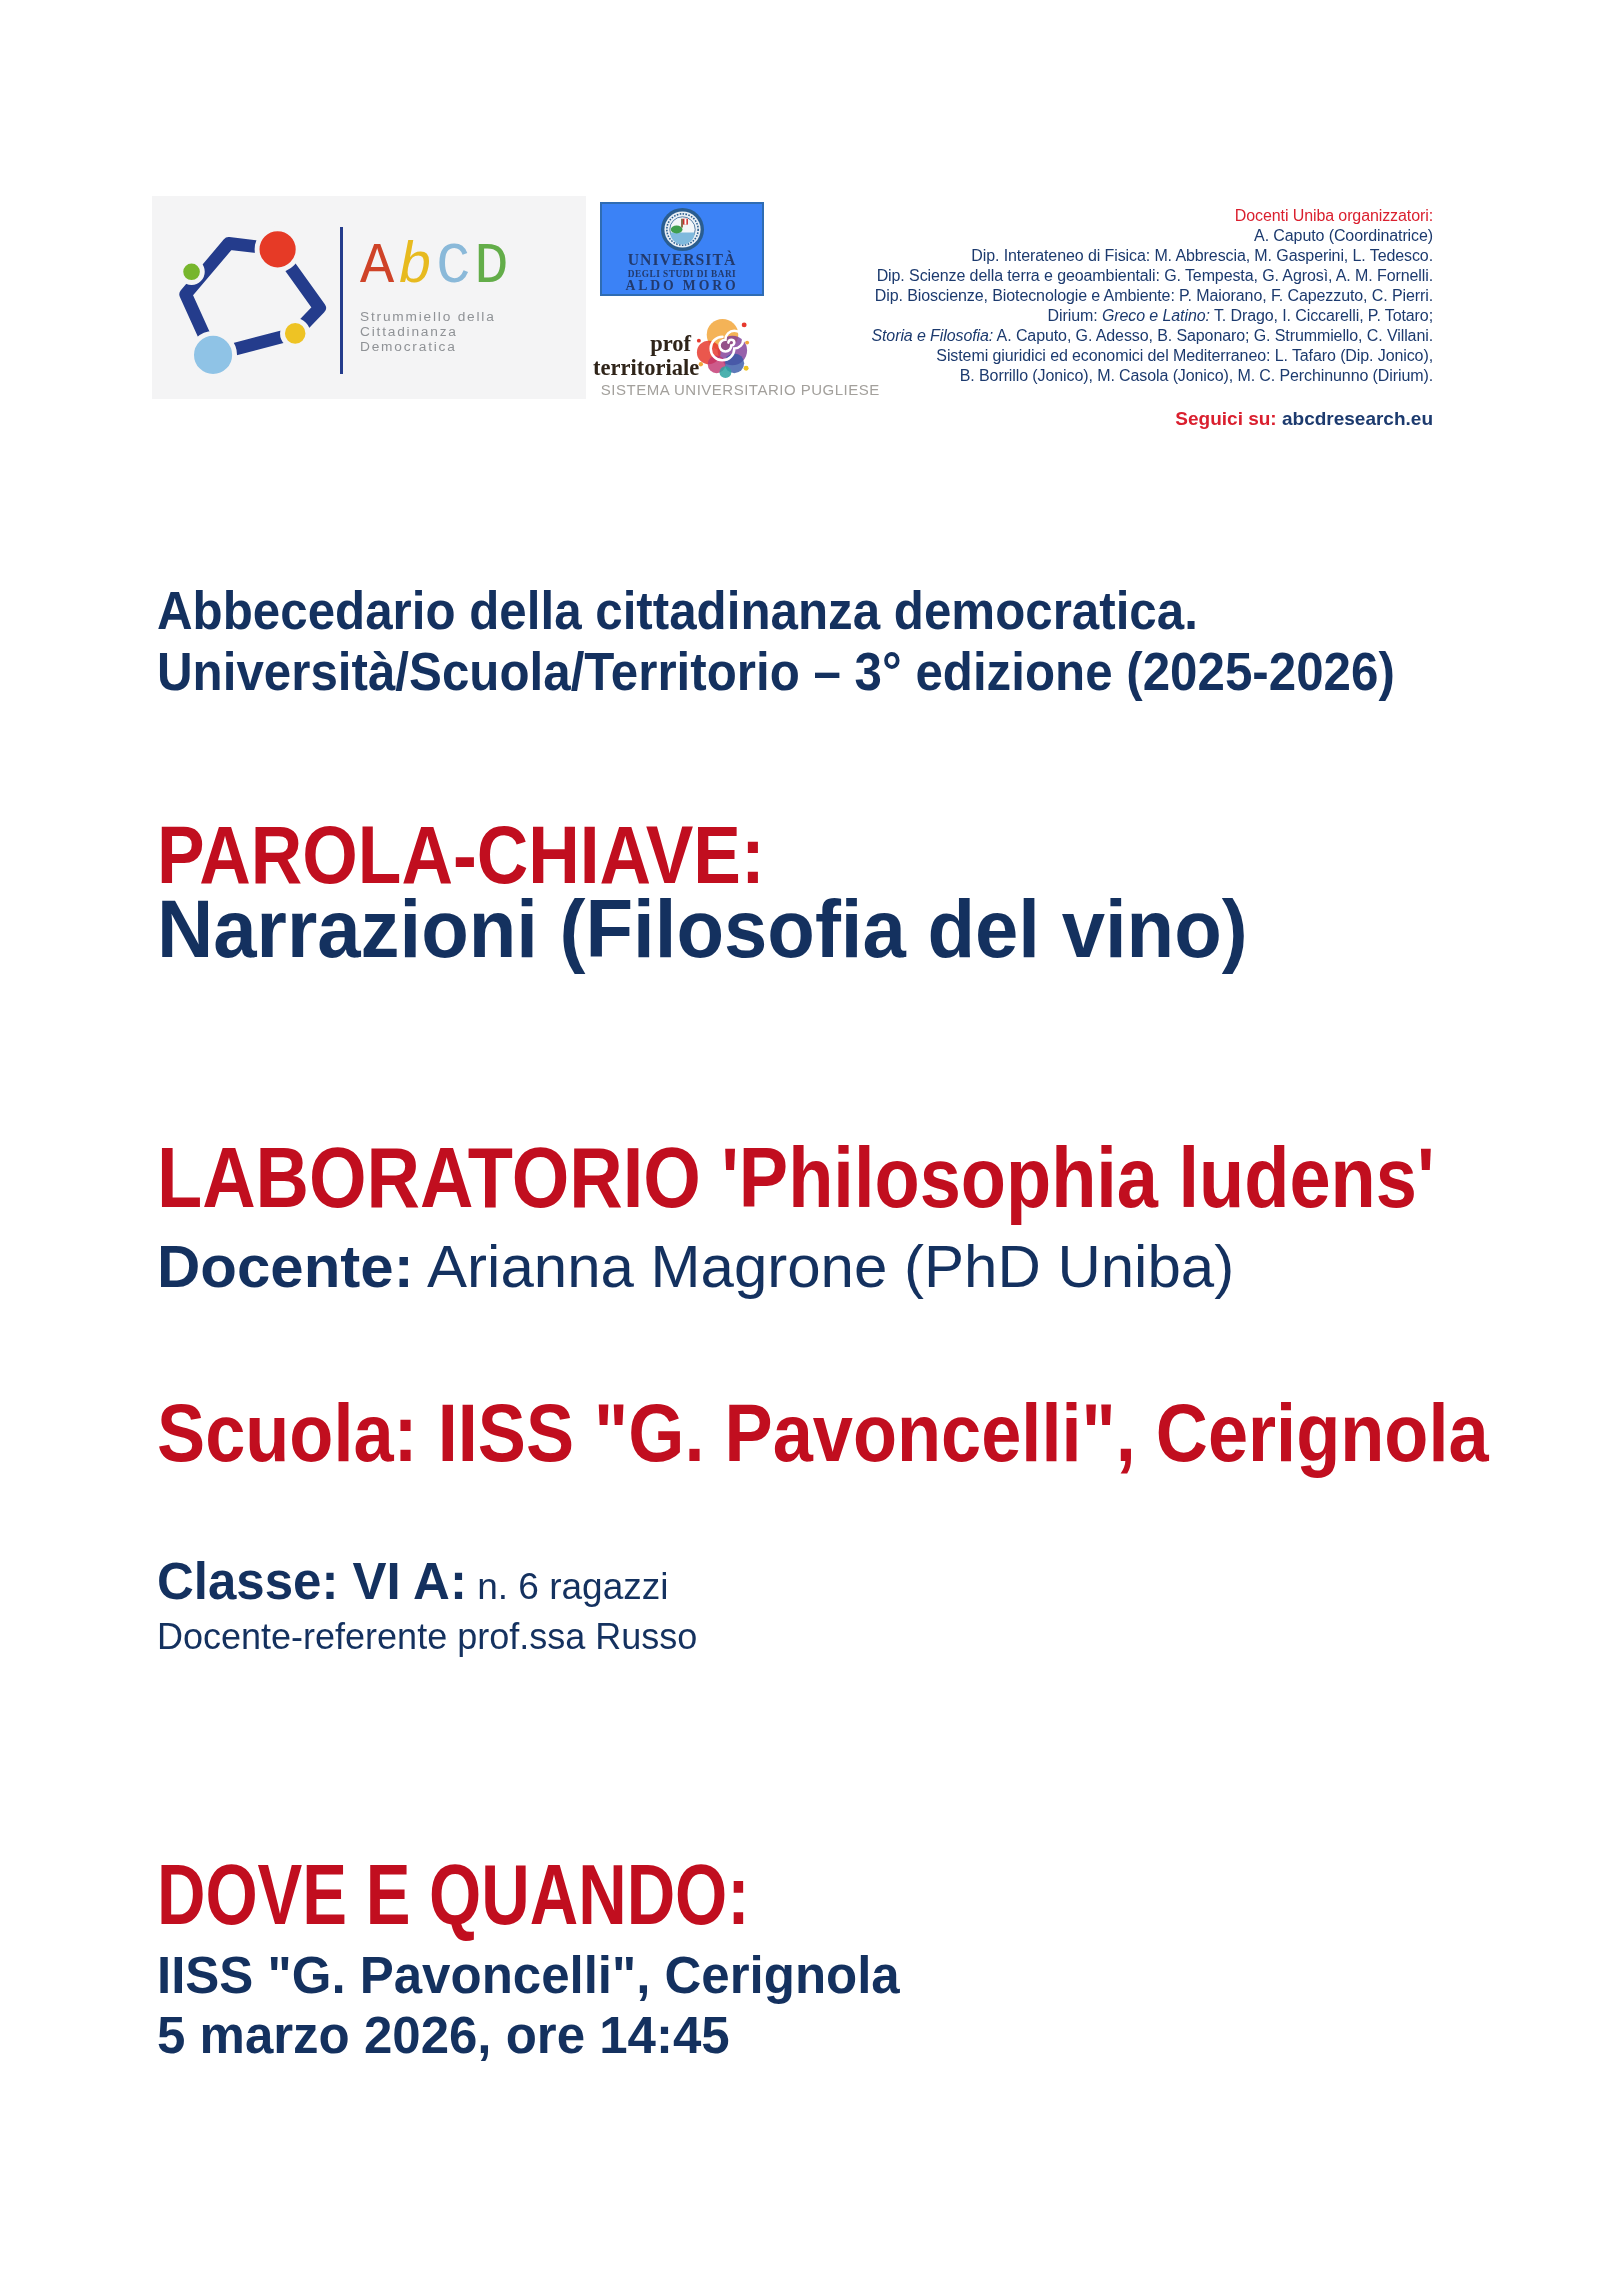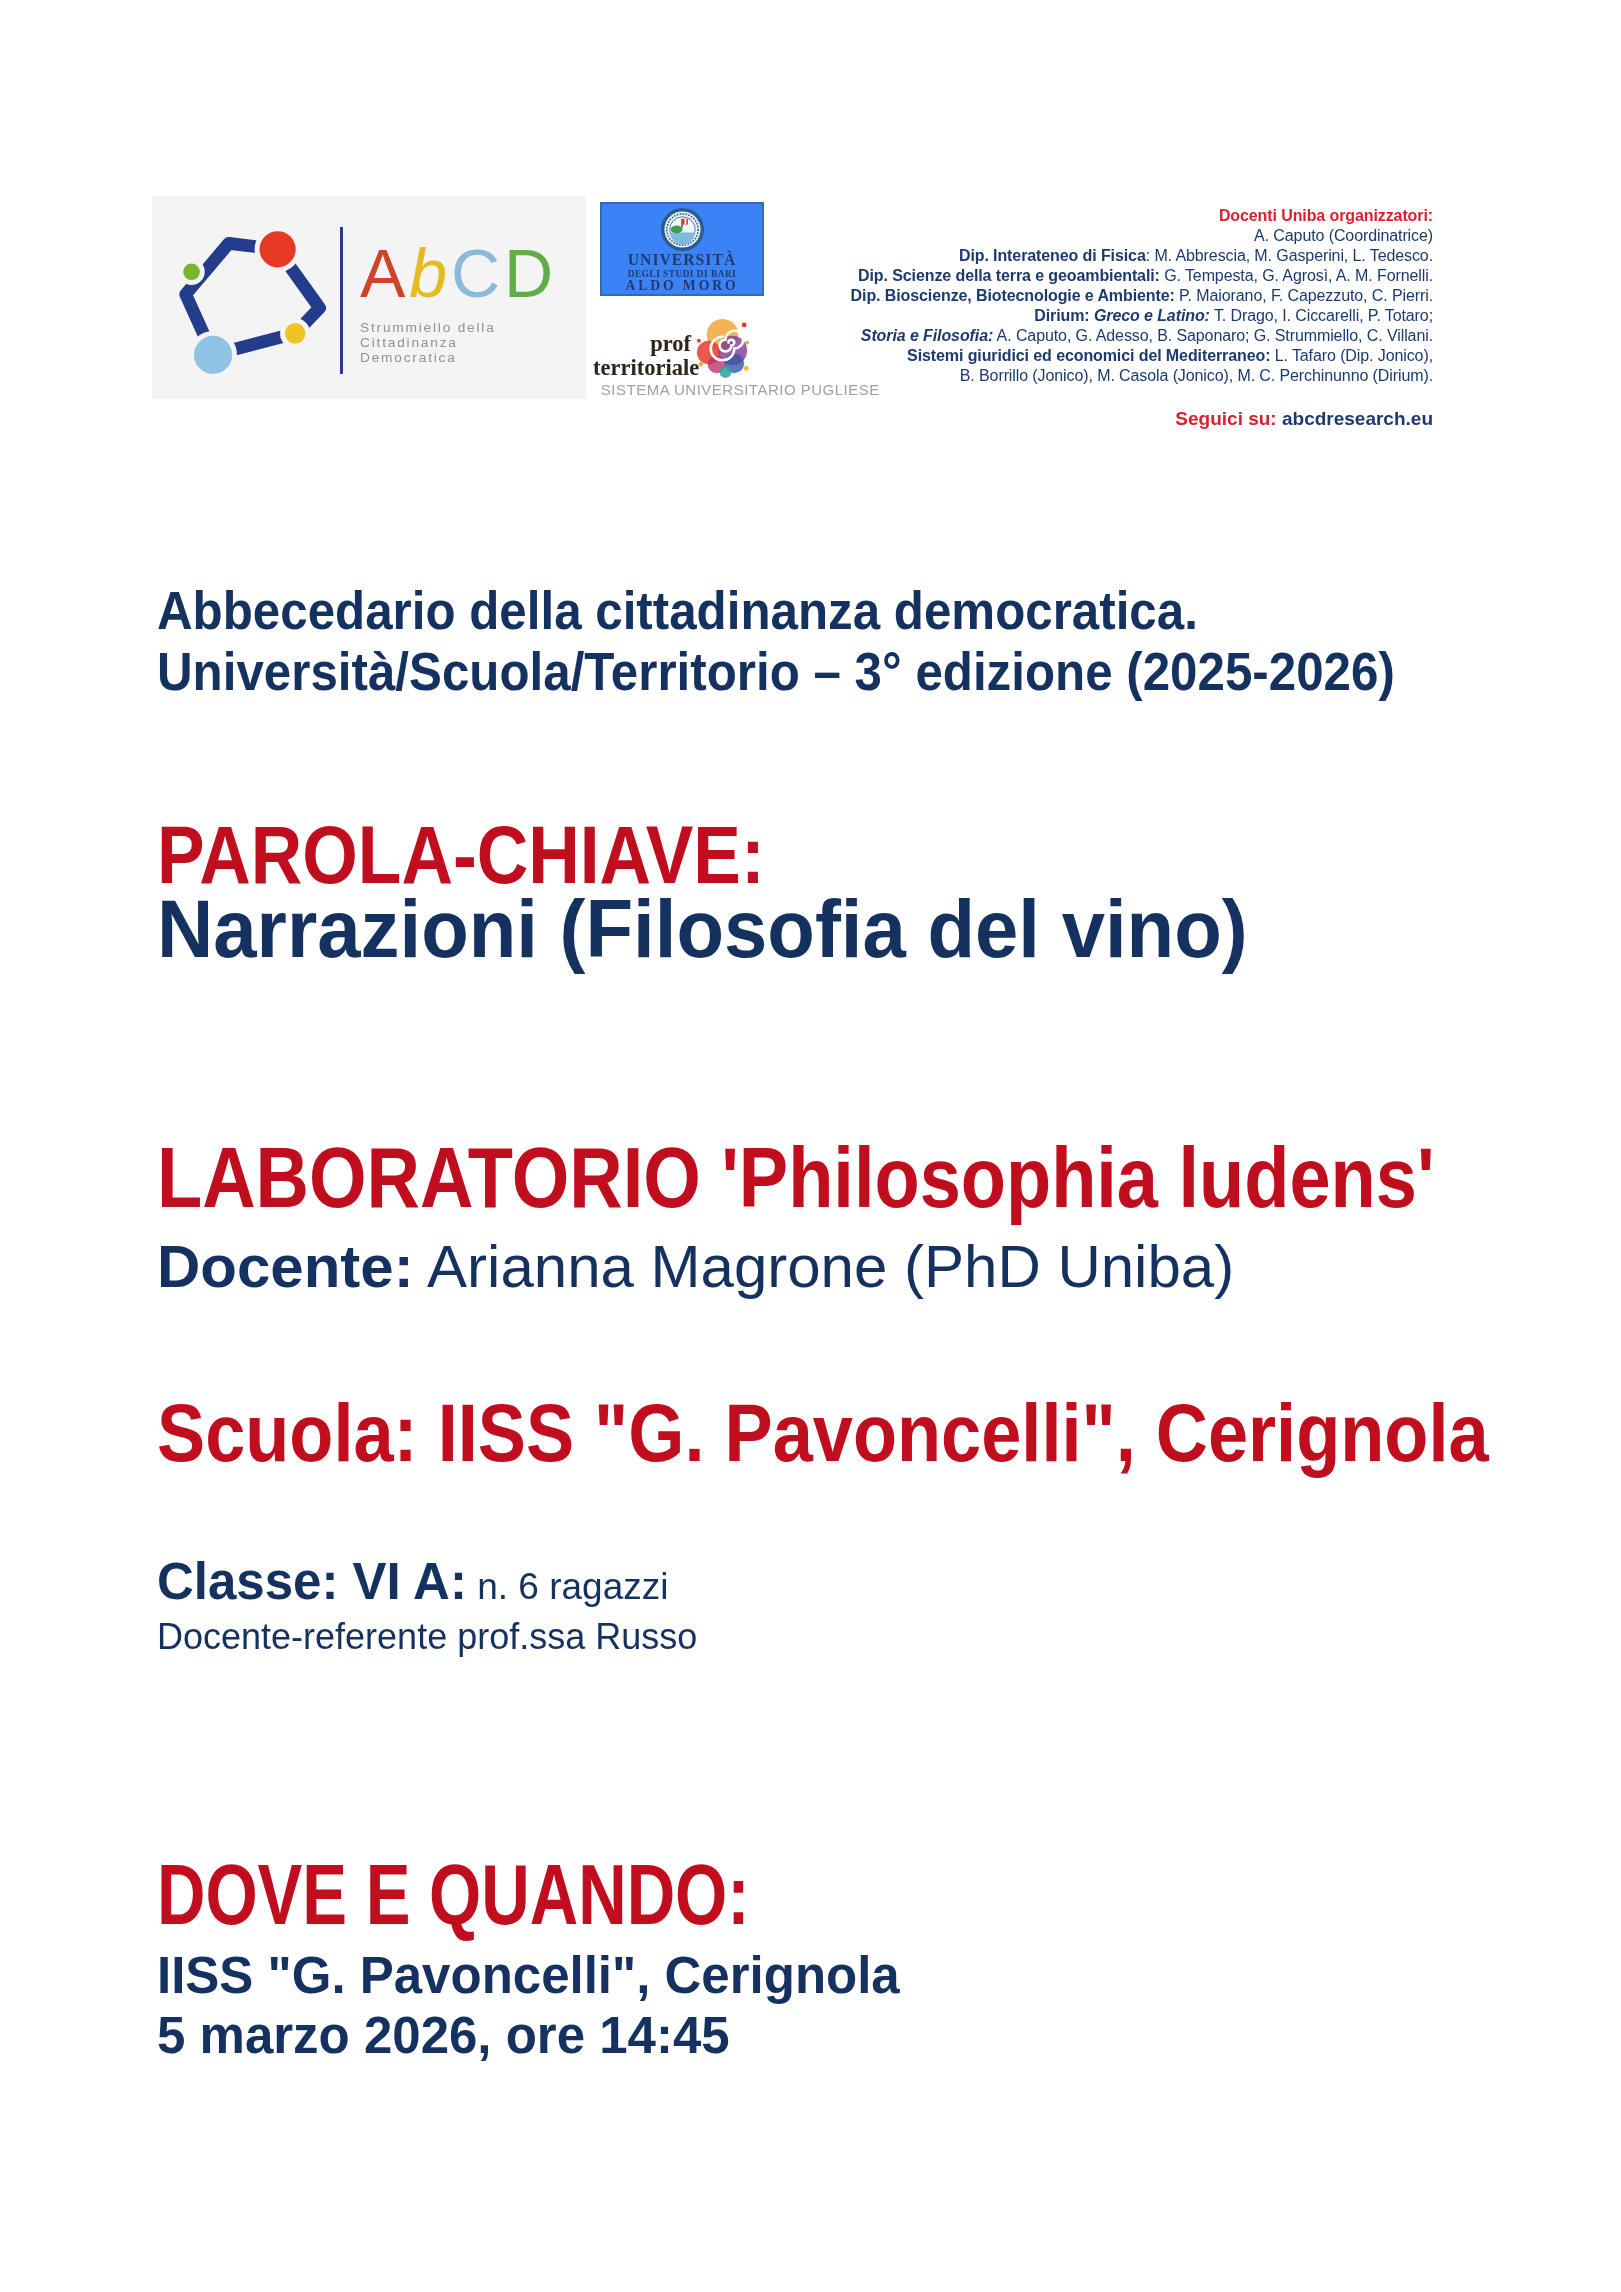--- a/index.html
+++ b/index.html
@@ -3,42 +3,42 @@
 <meta charset="utf-8">
 <style>
   html,body{margin:0;padding:0;background:#ffffff;}
   .page{position:relative;width:1621px;height:2293px;background:#ffffff;overflow:hidden;
         font-family:"Liberation Sans",sans-serif;}
   
   .abcd-box{position:absolute;left:152px;top:196px;width:434px;height:203px;background:#f4f4f5;}
   .abcd-hex{position:absolute;left:9.8px;top:21.6px;}
   .abcd-divider{position:absolute;left:188px;top:31px;width:2.9px;height:147px;background:#243c8c;}
   .abcd-right{position:absolute;left:208px;top:43px;width:216px;}
-  .abcd-acronym{font-family:Liberation Sans, sans-serif;font-size:68px;line-height:1;letter-spacing:3.9px;}
+  .abcd-acronym{font-family:Liberation Mono, monospace;font-size:57px;line-height:1;letter-spacing:3.9px;}
   .abcd-acronym .la{color:#cf4328;}
   .abcd-acronym .lb{color:#e7ba1f;font-style:italic;}
   .abcd-acronym .lc{color:#8ab9d9;}
   .abcd-acronym .ld{color:#63ad49;}
   .abcd-sub{margin-top:12.7px;font-size:13.7px;line-height:15px;letter-spacing:1.8px;color:#8f9296;}
   .uniba-box{position:absolute;left:600px;top:202px;width:164px;height:94px;border:2px solid #2f6cb3;
              background:#3b82f6;box-sizing:border-box;text-align:center;color:#223a6d;
              font-family:"Liberation Serif",serif;}
   .uniba-box svg{display:block;margin:2.9px auto 0 auto;}
   .uniba-l1{font-size:15.7px;font-weight:700;letter-spacing:1px;line-height:16.7px;}
   .uniba-l2{font-size:9.3px;font-weight:700;letter-spacing:0.5px;line-height:10.8px;}
   .uniba-l3{font-size:13.7px;font-weight:700;letter-spacing:2.9px;line-height:14.7px;}
   .patto{position:absolute;left:593px;top:320px;width:216px;height:78px;}
   .patto-names{position:absolute;left:0;top:11.8px;width:98px;text-align:right;
                font-family:"Liberation Serif",serif;font-weight:700;font-size:22.5px;line-height:24.5px;color:#2f2419;}
   .patto-icon{position:absolute;left:98px;top:-3.9px;}
   .patto-sub{position:absolute;left:7.8px;top:61px;font-size:15px;letter-spacing:0.5px;color:#a3a09c;white-space:nowrap;}
   
   .organizers{position:absolute;top:206px;right:188px;width:686px;text-align:right;
               font-size:16px;line-height:20px;color:#1c3a6e;letter-spacing:-0.1px;}
-  .organizers .b{font-weight:700;}
+  .organizers .b{font-weight:400;}
   .organizers .i{font-style:italic;margin-top:34px;}
   .organizers .red{color:#da1f2e;}
   .follow{position:absolute;top:408px;right:188px;font-size:19px;font-weight:700;color:#1c3a6e;}
   .follow .red{color:#da1f2e;text-align:right;}
   
   .line{position:absolute;left:157px;white-space:nowrap;line-height:1;transform-origin:left top;}
   .navy{color:#14315f;}
   .redbig{color:#c10e1f;}
   .h1{top:580px;font-size:53px;font-weight:700;line-height:61px;transform:scaleX(0.93);}
   .keyword-label{top:814px;font-size:82px;font-weight:700;transform:scaleX(0.87);}

